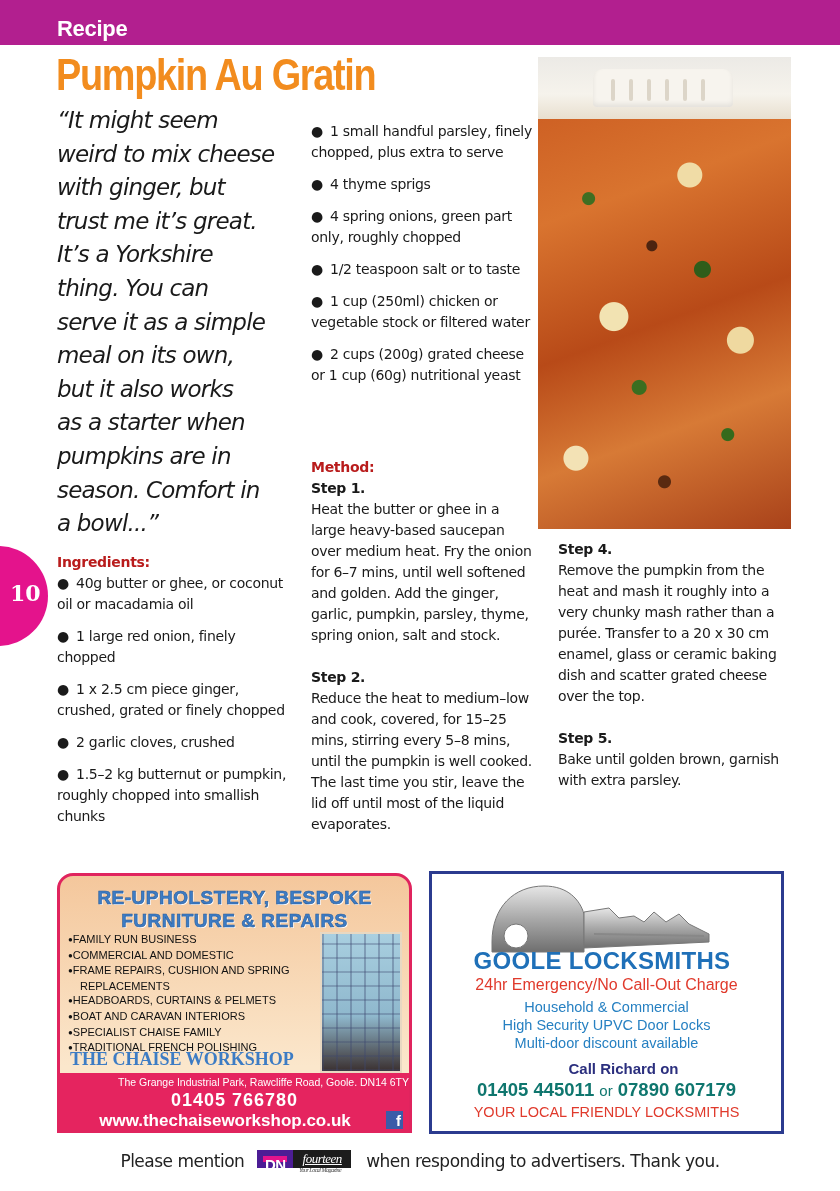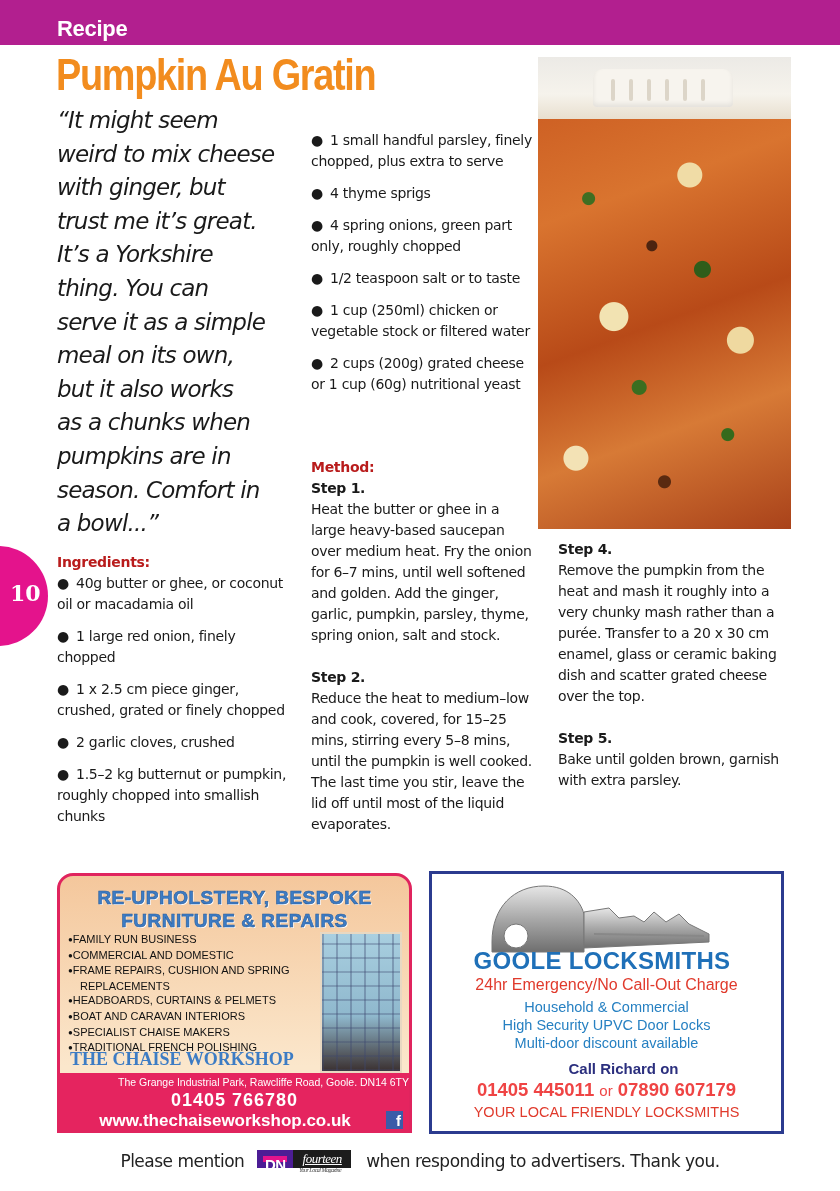--- a/index.html
+++ b/index.html
@@ -12,21 +12,21 @@
   .page-title { position: absolute; left: 56px; top: 50px; color: #f28c1e; font-family: "Liberation Sans", sans-serif; font-weight: bold; font-size: 44px; letter-spacing: -1.5px; transform: scaleX(0.86); transform-origin: left top; white-space: nowrap; }
 
   .quote { position: absolute; left: 57px; top: 104px; width: 230px; font-family: "DejaVu Sans", sans-serif; font-style: italic; font-size: 23px; line-height: 33.6px; letter-spacing: -0.8px; color: #1a1a1a; }
   .quote span { display: block; white-space: nowrap; }
 
   .page-num { position: absolute; left: -52px; top: 546px; width: 100px; height: 100px; border-radius: 50%; background: #e4138c; }
   .page-num-text { position: absolute; left: 10px; top: 580px; width: 30px; color: #ffffff; font-family: "DejaVu Serif", serif; font-weight: bold; font-size: 22px; }
 
   .col { position: absolute; font-family: "DejaVu Sans", sans-serif; font-size: 14px; line-height: 21px; letter-spacing: -0.3px; color: #1a1a1a; }
   .col-ingr1 { left: 57px; top: 552px; width: 235px; }
-  .col-ingr2 { left: 311px; top: 130px; width: 225px; }
+  .col-ingr2 { left: 311px; top: 121px; width: 225px; }
   .col-method { left: 311px; top: 457px; width: 225px; }
   .col-steps2 { left: 558px; top: 539px; width: 230px; }
 
   .heading-pink { color: #b91c1c; font-weight: bold; font-size: 14px; }
   .ingr { margin-bottom: 11px; }
   .ingr .bullet { font-size: 14px; margin-right: 3px; }
   .step-title { font-weight: bold; font-size: 14px; }
   .step { margin-bottom: 21px; }
 
   .food-image { position: absolute; left: 538px; top: 57px; width: 253px; height: 472px; overflow: hidden; background:
@@ -65,21 +65,21 @@
   .ad1-fb { position: absolute; left: 326px; top: 38px; width: 17px; height: 18px; background: #3b5ba8; color: #ffffff; font-family: "Liberation Sans", sans-serif; font-weight: bold; font-size: 15px; text-align: right; padding-right: 2px; line-height: 20px; overflow: hidden; }
 
   .ad2 { position: absolute; left: 429px; top: 871px; width: 355px; height: 263px; border: 3px solid #2b3b8f; background: #ffffff; }
   .ad2-key { position: absolute; left: 52px; top: 8px; width: 250px; height: 72px; }
   .ad2-title { position: absolute; left: 0; top: 73px; width: 340px; text-align: center; color: #1f70b8; font-family: "Liberation Sans", sans-serif; font-weight: 900; font-size: 24px; letter-spacing: 0.3px; white-space: nowrap; }
   .ad2-line { position: absolute; left: 0; width: 349px; text-align: center; font-family: "Liberation Sans", sans-serif; white-space: nowrap; }
   .ad2-emerg { top: 102px; color: #e03a2c; font-size: 16px; }
   .ad2-blue { color: #2680c2; font-size: 14.5px; }
   .ad2-b1 { top: 125px; } .ad2-b2 { top: 143px; } .ad2-b3 { top: 161px; }
   .ad2-call { top: 186px; color: #2b2f7e; font-weight: bold; font-size: 15px; padding-left: 34px; }
-  .ad2-phones { top: 205px; color: #ef4444; font-weight: bold; font-size: 18.5px; }
+  .ad2-phones { top: 205px; color: #0f766e; font-weight: bold; font-size: 18.5px; }
   .ad2-phones .or { font-weight: normal; font-size: 15px; }
   .ad2-tag { top: 230px; color: #e03a2c; font-size: 14.5px; text-align: center; }
 
   .footer-note { position: absolute; left: 0; top: 1150px; width: 840px; text-align: center; font-family: "DejaVu Sans", sans-serif; font-size: 17px; letter-spacing: -0.5px; color: #222; white-space: nowrap; }
   .footer-note .logo { display: inline-block; position: relative; width: 96px; height: 22px; vertical-align: -5px; margin: 0 8px; }
   .logo-dn { position: absolute; left: 0; top: 0; width: 36px; height: 18px; background: #e4138c; color: #ffffff; font-family: "Liberation Sans", sans-serif; font-weight: bold; font-size: 15px; line-height: 18px; text-align: center; border: 6px solid #4c1d95; }
   .logo-word { position: absolute; left: 36px; top: 0; width: 58px; height: 18px; background: #1c1c1c; color: #ffffff; font-family: "Liberation Serif", serif; font-style: italic; font-size: 13px; line-height: 18px; text-align: center; text-decoration: underline; }
   .logo-sub { position: absolute; left: 30px; top: 17px; width: 66px; font-family: "Liberation Serif", serif; font-style: italic; font-size: 6px; color: #444; text-align: center; }
 </style>
 </head>
@@ -93,21 +93,21 @@
 <div class="quote">
   <span>“It might seem</span>
   <span>weird to mix cheese</span>
   <span>with ginger, but</span>
   <span>trust me it’s great.</span>
   <span>It’s a Yorkshire</span>
   <span>thing. You can</span>
   <span>serve it as a simple</span>
   <span>meal on its own,</span>
   <span>but it also works</span>
-  <span>as a chunks when</span>
+  <span>as a starter when</span>
   <span>pumpkins are in</span>
   <span>season. Comfort in</span>
   <span>a bowl...”</span>
 </div>
 
 <div class="page-num"></div>
 <div class="page-num-text">10</div>
 
 <div class="col col-ingr1">
   <div class="heading-pink">Ingredients:</div>
@@ -165,21 +165,21 @@
 <div class="ad1">
   <div class="ad1-title l1">RE-UPHOLSTERY, BESPOKE</div>
   <div class="ad1-title l2">FURNITURE &amp; REPAIRS</div>
   <div class="ad1-list">
     <div class="b">FAMILY RUN BUSINESS</div>
     <div class="b">COMMERCIAL AND DOMESTIC</div>
     <div class="b">FRAME REPAIRS, CUSHION AND SPRING</div>
     <div class="cont">REPLACEMENTS</div>
     <div class="b">HEADBOARDS, CURTAINS &amp; PELMETS</div>
     <div class="b">BOAT AND CARAVAN INTERIORS</div>
-    <div class="b">SPECIALIST CHAISE MAKERS</div>
+    <div class="b">SPECIALIST CHAISE FAMILY</div>
     <div class="b">TRADITIONAL FRENCH POLISHING</div>
   </div>
   <div class="ad1-brand">THE CHAISE WORKSHOP</div>
   <div class="ad1-chair"></div>
   <div class="ad1-footer">
     <div class="ad1-addr">The Grange Industrial Park, Rawcliffe Road, Goole. DN14 6TY</div>
     <div class="ad1-phone">01405 766780</div>
     <div class="ad1-web">www.thechaiseworkshop.co.uk</div>
     <div class="ad1-fb">f</div>
   </div>

